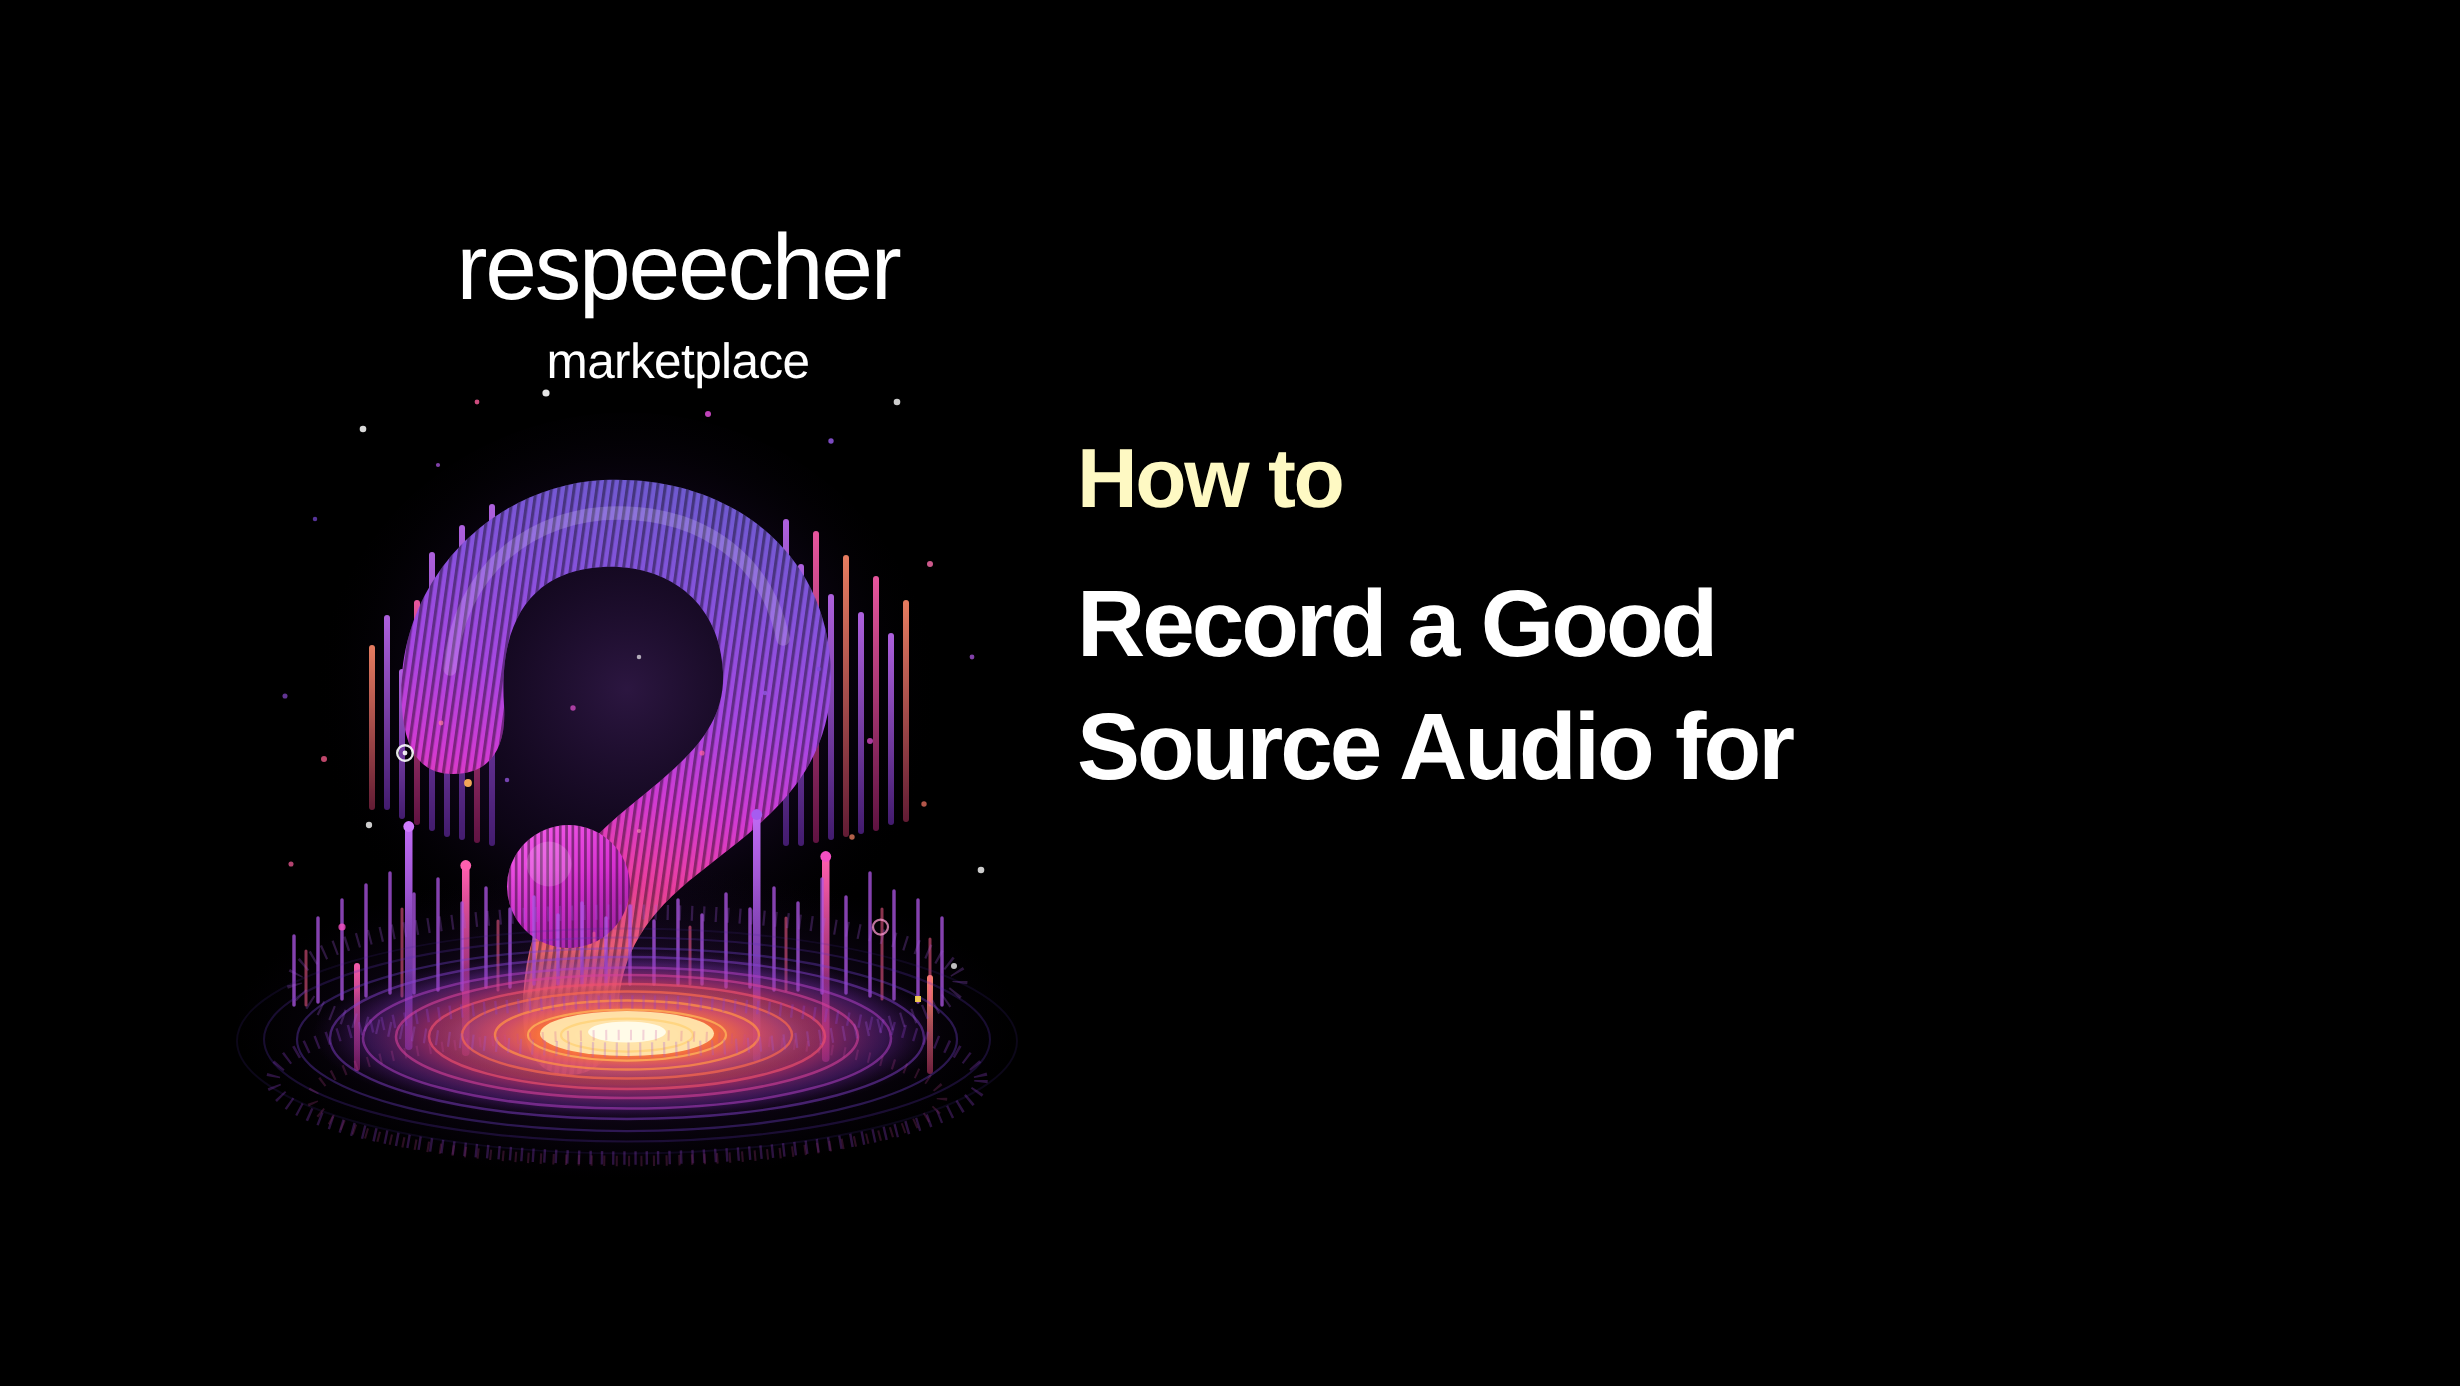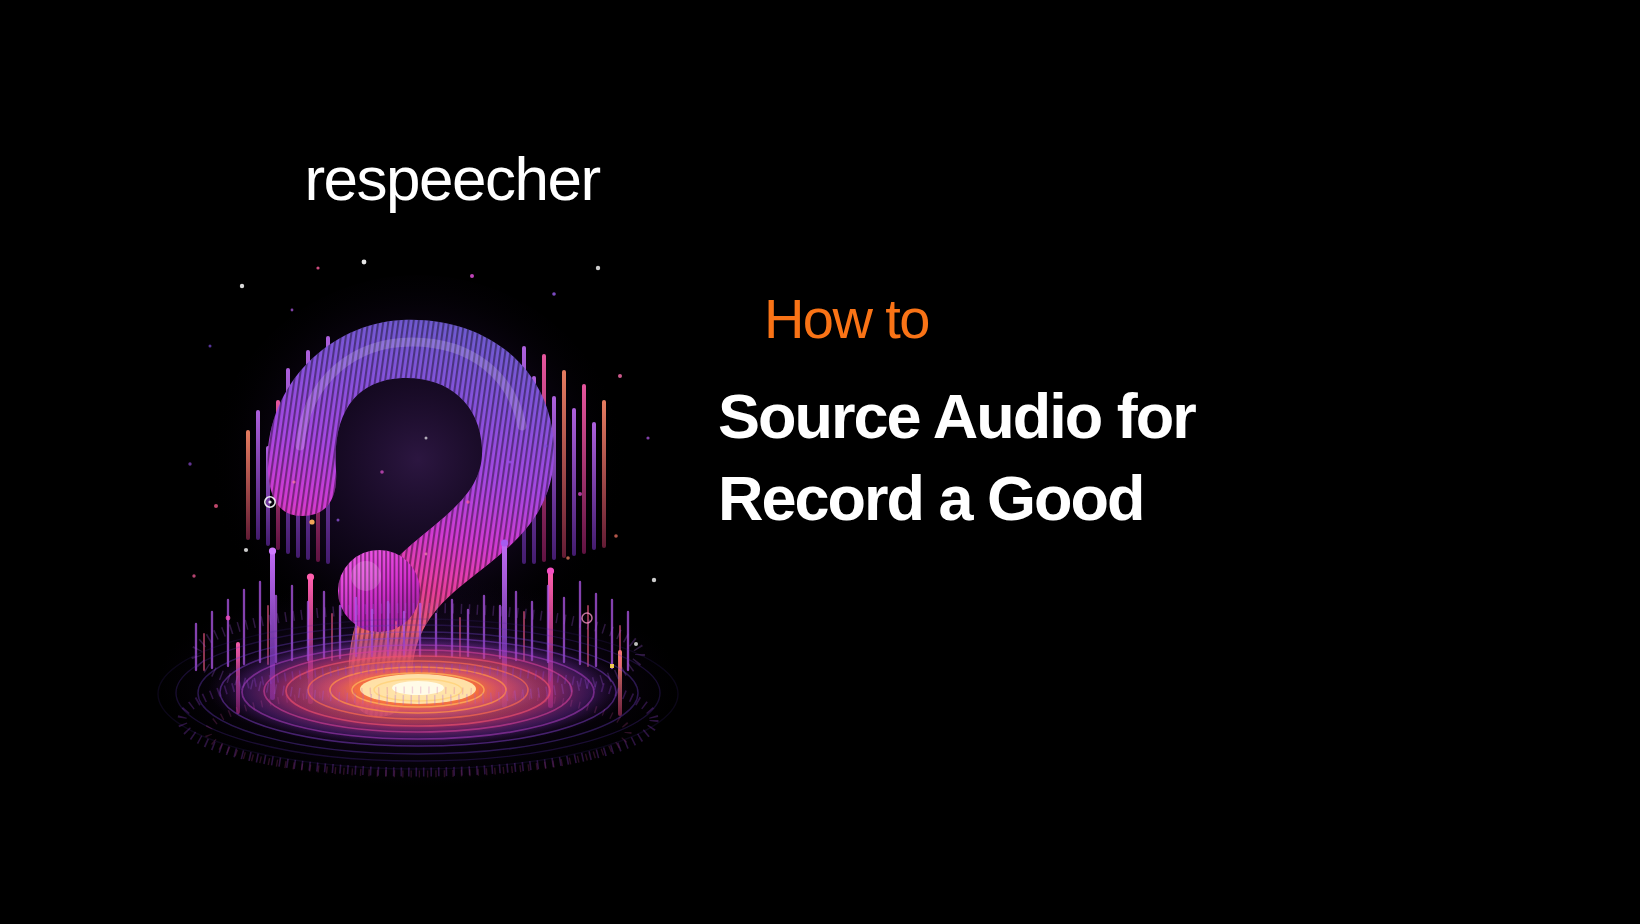--- a/index.html
+++ b/index.html
@@ -54,27 +54,26 @@
   .art svg { display:block; width:100%; height:100%; }
 
   
   .copy {
     position:absolute;
     left:718px; top:288px;
     width:740px;
     z-index:40;
   }
   .eyebrow {
-    color:#f97316;
+    color:#fef9c3;
     font-size:56px;
-    font-weight:400;
+    font-weight:700;
     letter-spacing:-1.6px;
     line-height:1.12;
     margin-bottom:24px;
-    margin-left:46px;
   }
   .headline {
     color:#ffffff;
     font-size:63px;
     font-weight:700;
     letter-spacing:-2.0px;
     line-height:1.31;
   }
   .headline .ln { display:block; white-space:nowrap; }
 </style>
@@ -338,23 +337,24 @@
         <circle cx="120" cy="252" r="1.6" fill="#ffffff" opacity="0.9"></circle>
         <circle cx="437" cy="368" r="5.0" fill="none" stroke="#ff9ad0" stroke-width="1.5" opacity="0.75"></circle>
         <circle cx="162" cy="272" r="2.6" fill="#ffae5c" opacity="0.95"></circle>
         <rect x="460" y="414" width="4" height="4" fill="#ffd84a" opacity="0.9"></rect>
       </g>
     </svg>
   </div>
 
   <div class="brand">
     <span class="brand-name">respeecher</span>
+    <span class="brand-sub">marketplace</span>
   </div>
 
   <div class="copy">
     <div class="eyebrow">How to</div>
     <h1 class="headline">
+      <span class="ln">Record a Good</span>
       <span class="ln">Source Audio for</span>
-      <span class="ln">Record a Good</span>
     </h1>
   </div>
 
 </div>
 
 </body></html>

